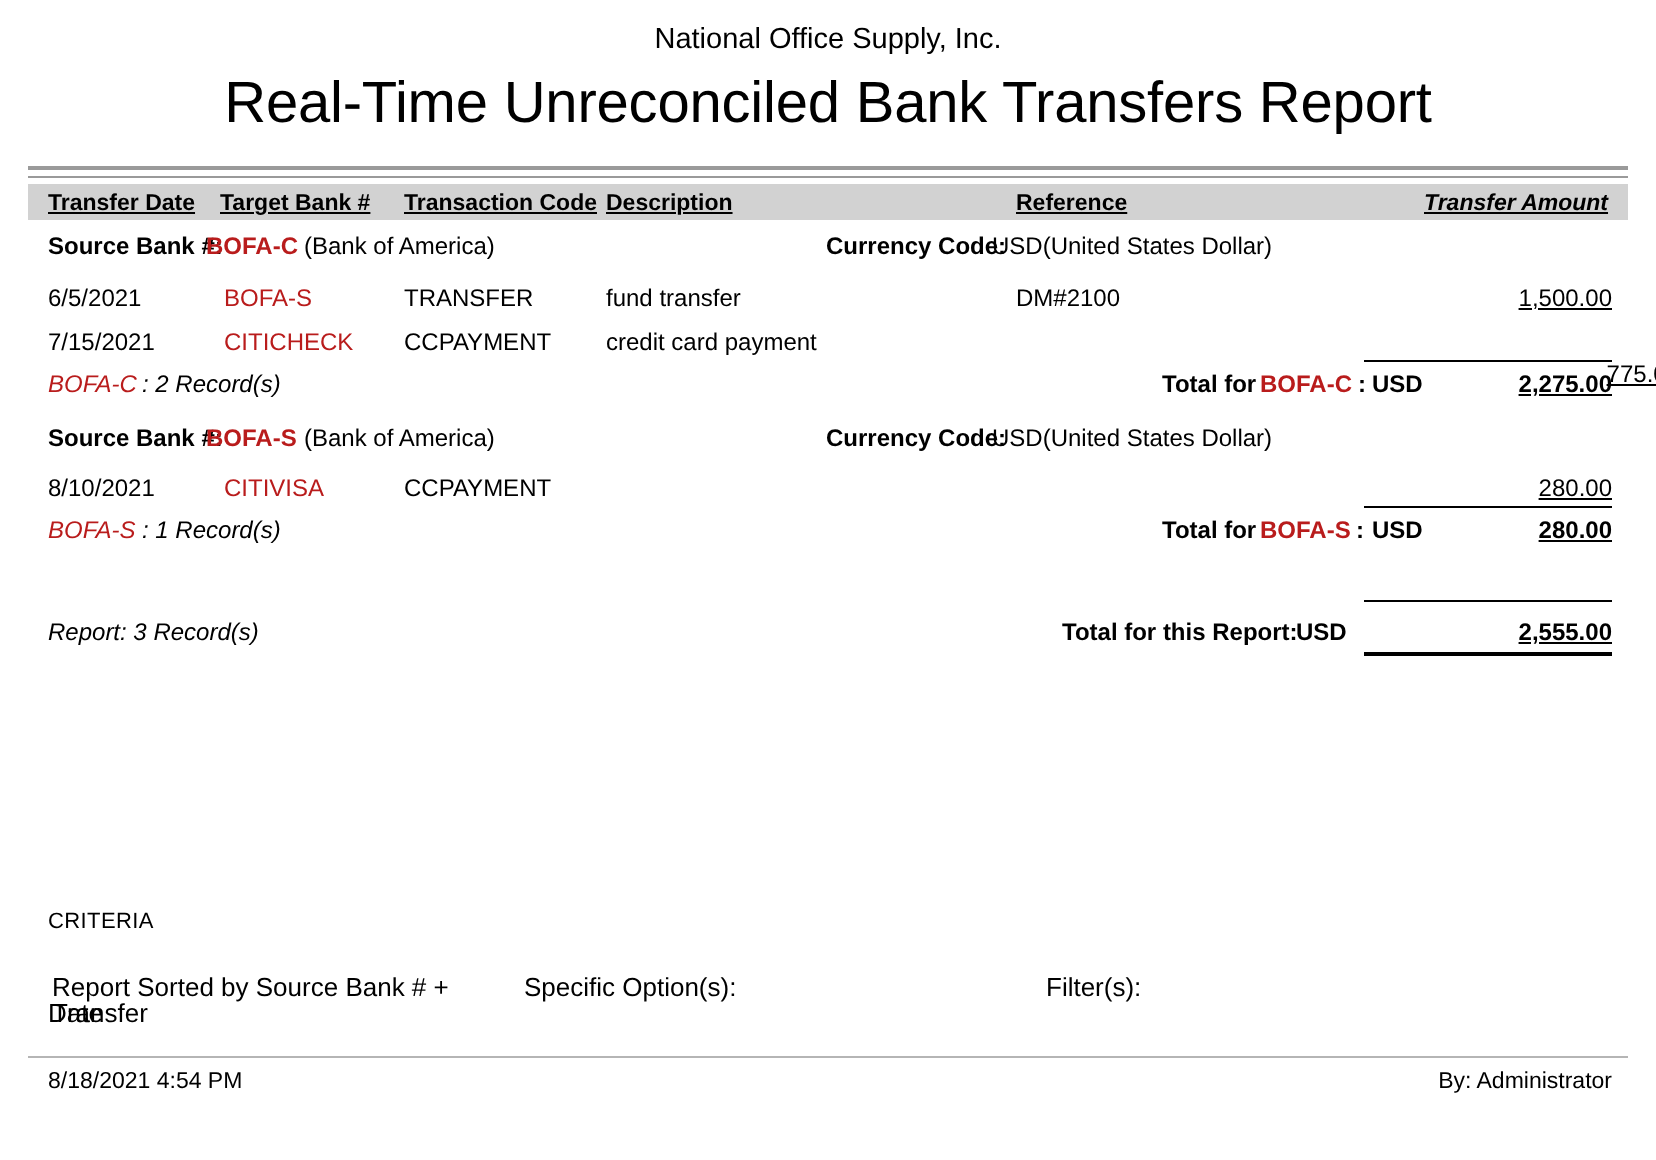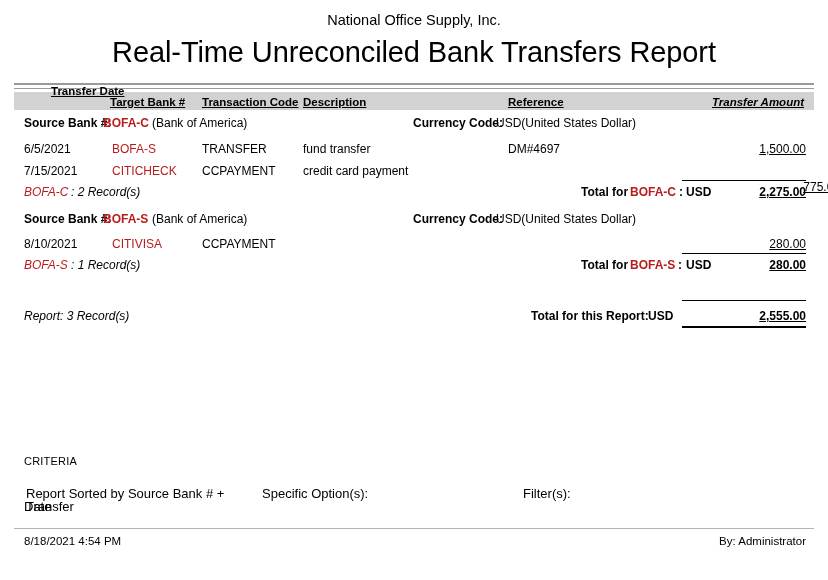--- a/index.html
+++ b/index.html
@@ -154,38 +154,38 @@
 
 <div class="page">
 
   <div class="company">National Office Supply, Inc.</div>
   <div class="report-title">Real-Time Unreconciled Bank Transfers Report</div>
 
   <div class="rule rule-top-a"></div>
   <div class="rule rule-top-b"></div>
 
   <div class="col-head-band"></div>
-  <div class="colhead" style="left:24px;  top:84px;margin-left:27px;">Transfer Date</div>
+  <div class="colhead" style="left:24px;  top:95px;">Transfer Date</div>
   <div class="colhead" style="left:110px; top:95px;">Target Bank #</div>
   <div class="colhead" style="left:202px; top:95px;">Transaction Code</div>
   <div class="colhead" style="left:303px; top:95px;">Description</div>
   <div class="colhead" style="left:508px; top:95px;">Reference</div>
   <div class="colhead" style="left:712px; top:95px;font-style:italic;">Transfer Amount</div>
 
   <div class="t b" style="left:24px; top:116px;">Source Bank #:</div>
   <div class="t b blue" style="left:103px; top:116px;">BOFA-C</div>
   <div class="t" style="left:152px; top:116px;">(Bank of America)</div>
   <div class="t b" style="left:413px; top:116px;">Currency Code:</div>
   <div class="t" style="left:496px; top:116px;">USD(United States Dollar)</div>
 
   <div class="t" style="left:24px;  top:142px;">6/5/2021</div>
   <div class="t blue" style="left:112px; top:142px;">BOFA-S</div>
   <div class="t" style="left:202px; top:142px;">TRANSFER</div>
   <div class="t" style="left:303px; top:142px;">fund transfer</div>
-  <div class="t" style="left:508px; top:142px;">DM#4697</div>
+  <div class="t" style="left:508px; top:142px;">DM#2100</div>
   <div class="amt" style="left:682px; top:142px;">1,500.00</div>
 
   <div class="t" style="left:24px;  top:164px;">7/15/2021</div>
   <div class="t blue" style="left:112px; top:164px;">CITICHECK</div>
   <div class="t" style="left:202px; top:164px;">CCPAYMENT</div>
   <div class="t" style="left:303px; top:164px;">credit card payment</div>
   <div class="t" style="left:508px; top:164px;"></div>
   <div class="amt" style="left:716px; top:164px;margin-top:16px;">775.00</div>
 
   <div class="sub-rule" style="top:180px;"></div>

